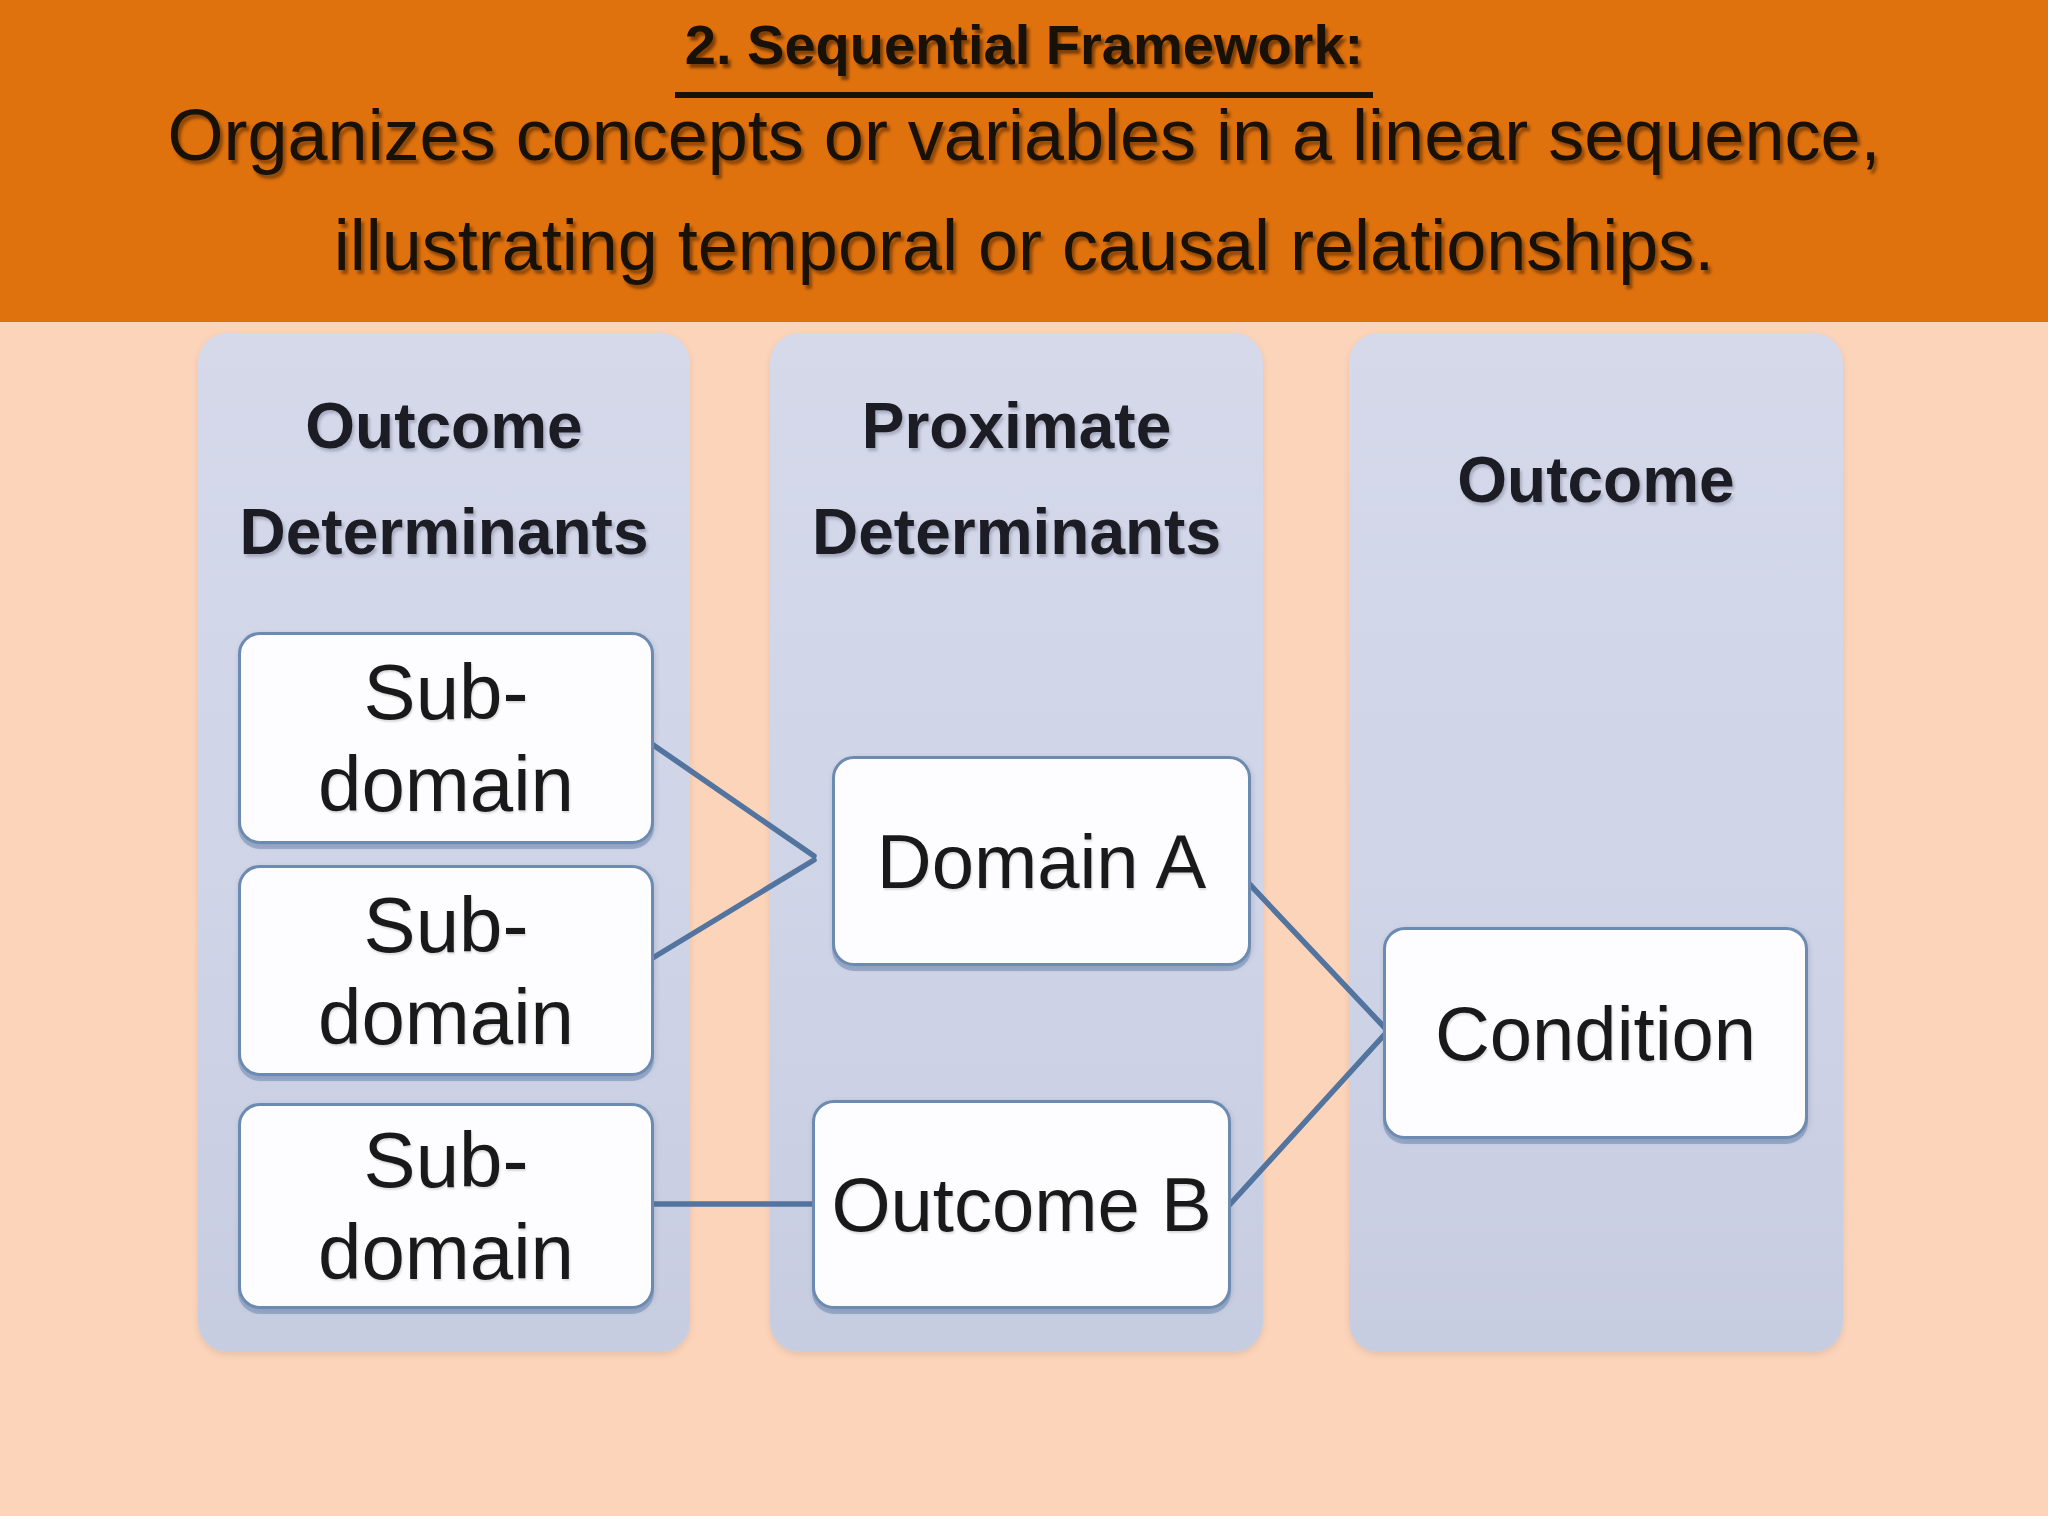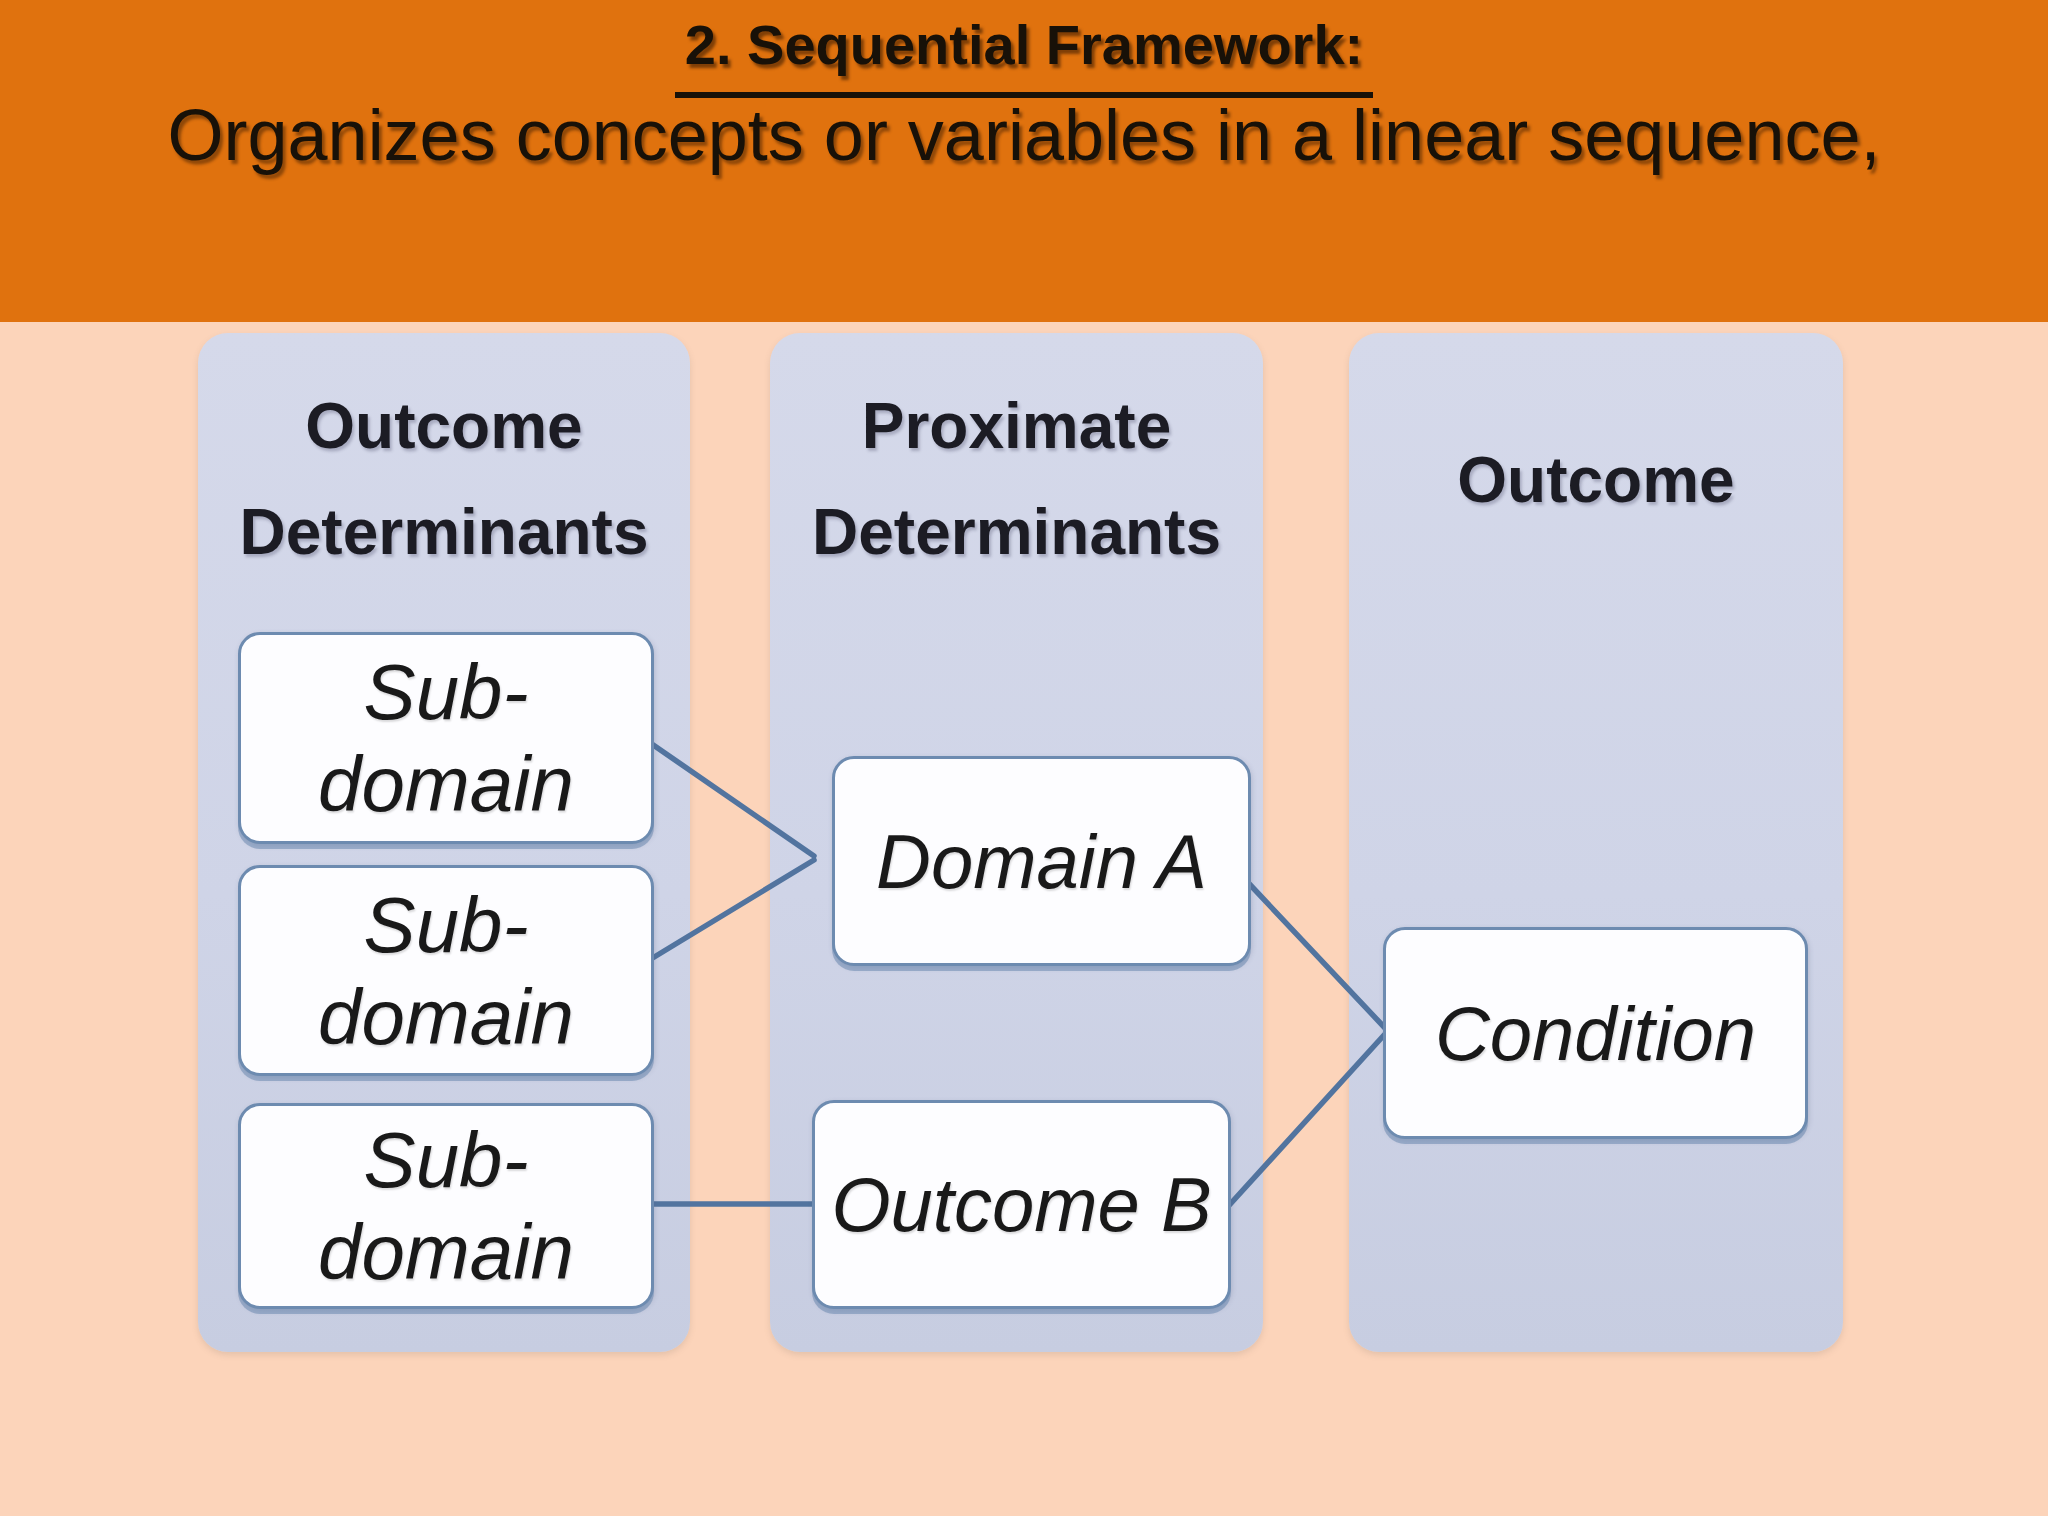--- a/index.html
+++ b/index.html
@@ -91,21 +91,20 @@
     background: #fdfdff;
     border: 3px solid #6d8bb0;
     border-radius: 22px;
     box-shadow: 0 5px 0 rgba(109,139,176,0.55), 1px 2px 5px rgba(90,100,130,0.25);
     z-index: 3;
     display: flex; flex-direction: column;
     align-items: center; justify-content: center;
     color: #191919;
     text-align: center;
     text-shadow: 1px 2px 2px rgba(0,0,0,0.14);
-    font-style: italic;
   }
   .node .ln { display: block; }
   .sub  { left: 238px; width: 410px; font-size: 78px; line-height: 92px; }
   #sub1 { top: 632px;  height: 206px; }
   #sub2 { top: 865px;  height: 205px; }
   #sub3 { top: 1103px; height: 200px; }
   .dom  { left: 812px; width: 413px; font-size: 76px; }
   #domA { top: 756px;  height: 204px; margin-left: 20px; }
   #domB { top: 1100px; height: 203px; }
   #cond { left: 1383px; top: 927px; width: 419px; height: 206px; font-size: 76px; }
@@ -113,20 +112,21 @@
 </head>
 <body>
 
 <div id="stage">
 
   <div class="band">
     <div class="band-title">
       <span class="u">2.  Sequential Framework:</span>
     </div>
     <div class="band-sub s1">Organizes concepts or variables in a linear sequence,</div>
+    <div class="band-sub s2">illustrating temporal or causal relationships.</div>
   </div>
 
   <div class="canvas"></div>
   <div class="bottom-strip"></div>
 
   <div class="col c1">
     <div class="col-title">
       <span class="ln">Outcome</span>
       <span class="ln">Determinants</span>
     </div>

